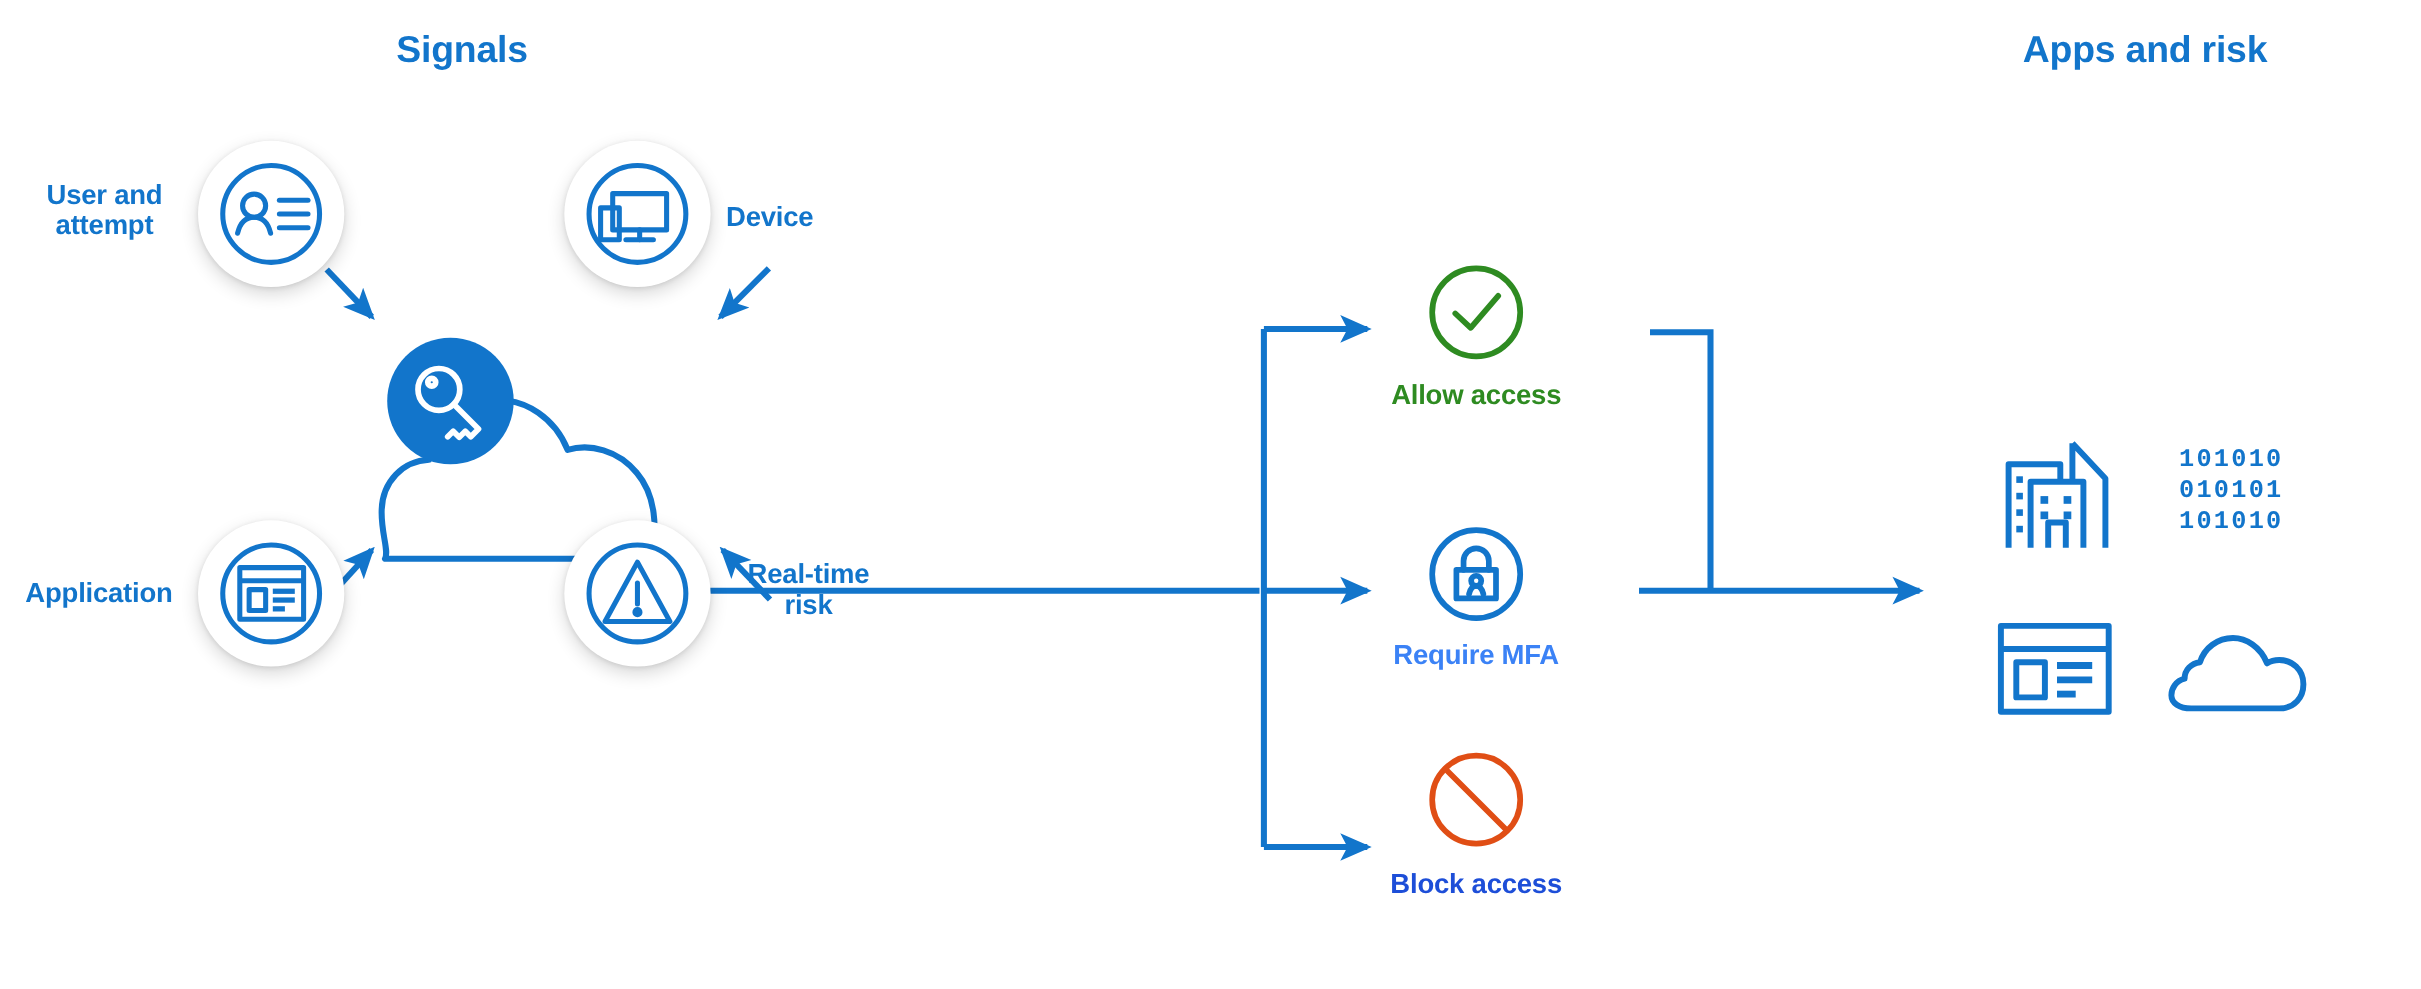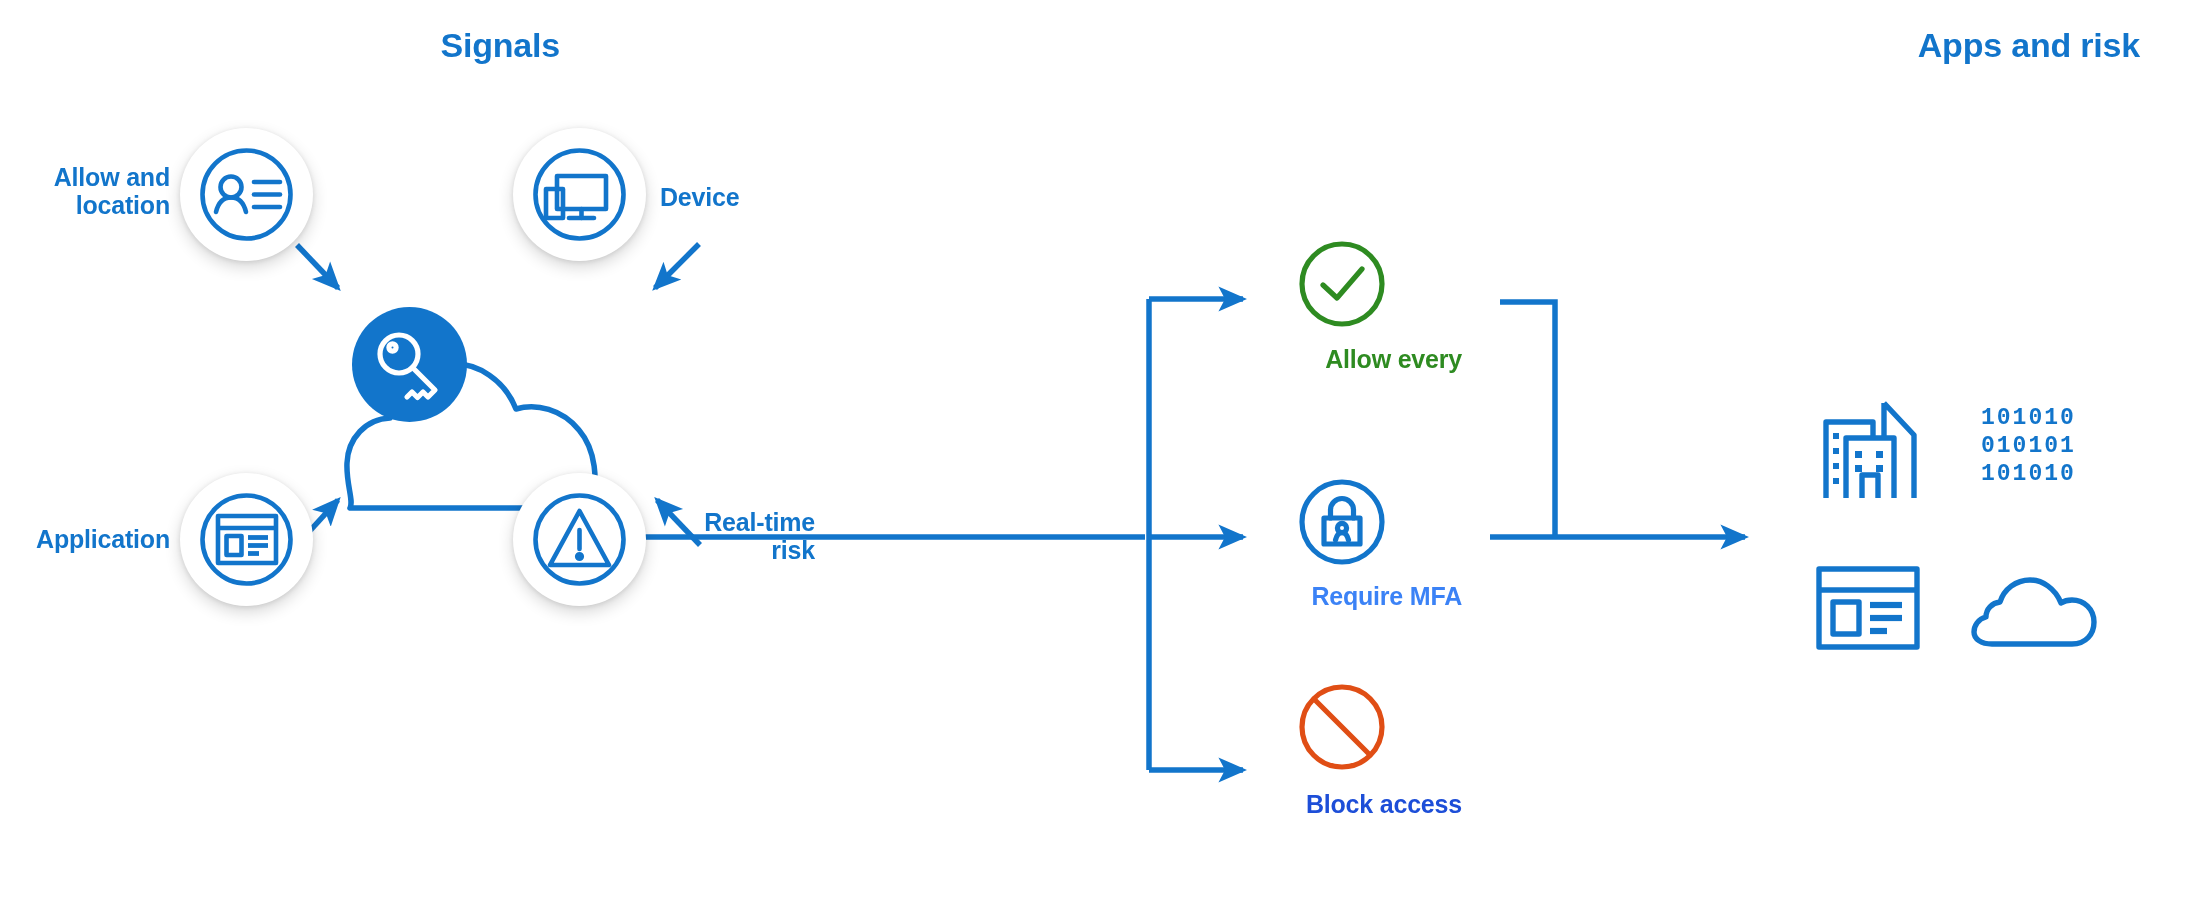--- a/index.html
+++ b/index.html
@@ -9,21 +9,21 @@
     font-family:"Liberation Sans", sans-serif;
     overflow:hidden;
     position:relative;
   }
   #stage{position:absolute;left:0;top:0;width:2201px;height:899px;}
   .lbl{
     position:absolute;
     font-weight:bold;
     color:#1b7ad4;
     line-height:1.12;
-    text-align:right;
+    text-align:center;
     white-space:pre-line;
     letter-spacing:-0.2px;
   }
   .col-title{font-size:34px;color:#1275cb;font-weight:bold;}
   .sig-label{font-size:25px;color:#1275cb;font-weight:bold;}
   .out-label{font-size:25px;font-weight:bold;}
   .bubble{
     position:absolute;
     border-radius:50%;
     background:#ffffff;
@@ -95,21 +95,21 @@
       <g fill="none" stroke="#1275cb" stroke-width="4.6" stroke-linecap="round">
         <circle cx="66.5" cy="66.5" r="44"></circle>
         <circle cx="51" cy="59" r="10.5"></circle>
         <path d="M 36 84 C 38.5 73.5 44.5 69.5 51 69.5 C 57.5 69.5 63.5 73.5 66 84"></path>
         <line x1="74" y1="54" x2="100" y2="54"></line>
         <line x1="74" y1="66.5" x2="100" y2="66.5"></line>
         <line x1="74" y1="79" x2="100" y2="79"></line>
       </g>
     </svg>
   </div>
-  <div class="lbl sig-label" style="left:20px;top:163px;width:150px;">Allow and location</div>
+  <div class="lbl sig-label" style="left:20px;top:163px;width:150px;">User and attempt</div>
 
   <div class="bubble" style="left:513px;top:128px;width:133px;height:133px;">
     <svg style="width:133px;height:133px;" viewBox="0 0 133 133">
       <g fill="none" stroke="#1275cb" stroke-width="4.6" stroke-linejoin="round" stroke-linecap="round">
         <circle cx="66.5" cy="66.5" r="44"></circle>
         <rect x="44" y="48" width="49" height="33"></rect>
         <line x1="68.5" y1="81" x2="68.5" y2="90"></line>
         <line x1="56" y1="90" x2="81" y2="90"></line>
         <rect x="33" y="61" width="17" height="29"></rect>
       </g>
@@ -143,21 +143,21 @@
     </svg>
   </div>
   <div class="lbl sig-label" style="left:655px;top:508px;width:160px;">Real-time risk</div>
 
   <svg class="icon-abs" style="left:1298px;top:240px;width:88px;height:88px;" viewBox="0 0 88 88">
     <g fill="none" stroke="#2e8b21" stroke-width="5.2" stroke-linecap="round" stroke-linejoin="round">
       <circle cx="44" cy="44" r="40"></circle>
       <path d="M 25 45 L 39 58 L 64 29"></path>
     </g>
   </svg>
-  <div class="lbl out-label" style="left:1222px;top:345px;width:240px;color:#2e8b21;">Allow every</div>
+  <div class="lbl out-label" style="left:1222px;top:345px;width:240px;color:#2e8b21;">Allow access</div>
 
   <svg class="icon-abs" style="left:1298px;top:478px;width:88px;height:88px;" viewBox="0 0 88 88">
     <g fill="none" stroke="#1275cb" stroke-width="5.2" stroke-linejoin="round" stroke-linecap="round">
       <circle cx="44" cy="44" r="40"></circle>
       <path d="M 32.5 40 L 32.5 32 A 11.5 11.5 0 0 1 55.5 32 L 55.5 40"></path>
       <rect x="26" y="40" width="36" height="26"></rect>
       <circle cx="44" cy="50" r="4.6"></circle>
       <path d="M 37.5 62 C 38.8 56.8 41.2 54.6 44 54.6 C 46.8 54.6 49.2 56.8 50.5 62"></path>
     </g>
   </svg>

